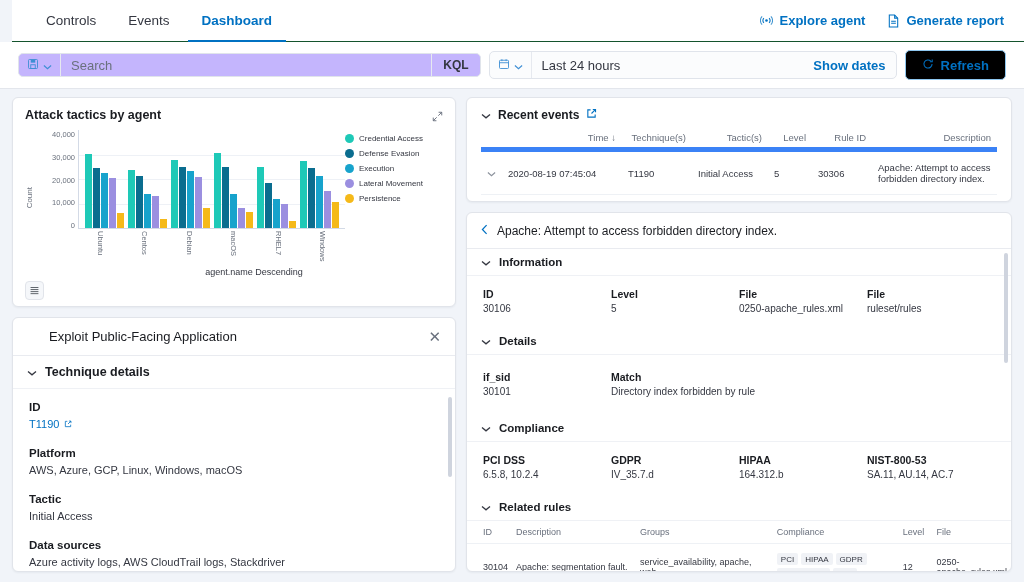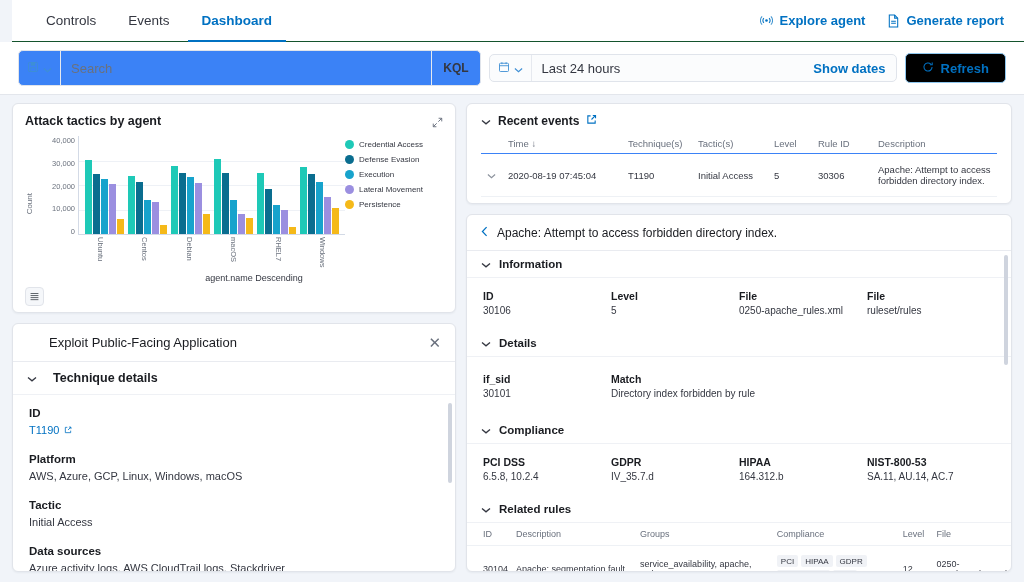--- a/index.html
+++ b/index.html
@@ -35,22 +35,22 @@
   .top-action svg { display: block; }
 
   
   .querybar {
     background: #fff; border-bottom: 1px solid #e3e6ec;
     padding: 8px 18px; display: flex; align-items: center; gap: 8px;
     flex: 0 0 44px;
   }
   .search-wrap {
     flex: 1 1 auto; display: flex; align-items: center;
-    background: #3b82f6; border: 1px solid #e0e4eb; border-radius: 5px;
-    height: 36px; overflow: hidden;
+    background: #c4b5fd; border: 1px solid #e0e4eb; border-radius: 5px;
+    height: 24px; overflow: hidden;
   }
   .saved-btn {
     display: flex; align-items: center; gap: 4px; padding: 0 8px;
     height: 100%; border-right: 1px solid #e6e9ef; cursor: pointer;
   }
   .search-input {
     flex: 1; border: none; outline: none; background: transparent;
     font-size: 13px; padding: 0 10px; color: #343741;
     font-family: "Liberation Sans", sans-serif; height: 100%;
   }
@@ -133,21 +133,21 @@
 
   
   .tech-panel { flex: 1 1 auto; display: flex; flex-direction: column; overflow: hidden; }
   .tech-head {
     display: flex; align-items: center; justify-content: space-between;
     padding: 11px 14px; border-bottom: 1px solid #e9ebf0;
   }
   .tech-title { font-size: 13px; color: #1a1c21; margin-left: 22px; }
   .close-x { cursor: pointer; color: #69707d; font-size: 15px; line-height: 1; }
   .accordion-head {
-    display: flex; align-items: flex-start; gap: 16px;
+    display: flex; align-items: flex-start; gap: 8px;
     padding: 9px 14px; border-bottom: 1px solid #eff1f5; background: #fff;
     font-size: 12.5px; font-weight: 600; color: #1a1c21; cursor: pointer;
   }
   .tech-body { padding: 12px 16px 8px 16px; overflow: hidden; position: relative; flex: 1 1 auto; }
   .field { margin-bottom: 14px; }
   .field-label { font-size: 11.5px; font-weight: 700; color: #1a1c21; margin-bottom: 3px; }
   .field-value { font-size: 11px; color: #343741; line-height: 1.55; }
   .link { color: #0071c2; cursor: pointer; }
   .scrollbar {
     position: absolute; right: 3px; top: 8px; width: 4px; height: 80px;
@@ -155,22 +155,22 @@
   }
 
   
   .events-panel { padding: 10px 14px 6px 14px; flex: 0 0 auto; }
   .section-head {
     display: flex; align-items: center; gap: 7px;
     font-size: 12px; font-weight: 600; color: #1a1c21; cursor: pointer;
   }
   table.evt { width: 100%; border-collapse: collapse; margin-top: 6px; }
   table.evt th {
-    text-align: left; font-size: 9.5px; font-weight: 400; color: #69707d;
-    padding: 4px 6px; border-bottom: 1px solid #3b82f6;
+    text-align: right; font-size: 9.5px; font-weight: 400; color: #69707d;
+    padding: 4px 6px; border-bottom: 5px solid #3b82f6;
   }
   table.evt td {
     font-size: 9.5px; color: #343741; padding: 10px 6px;
     border-bottom: 1px solid #eef1f5;
   }
   .caret-cell { width: 16px; color: #8b919c; cursor: pointer; }
 
   
   .rule-panel { flex: 1 1 auto; display: flex; flex-direction: column; overflow: hidden; position: relative; }
   .rule-head {

